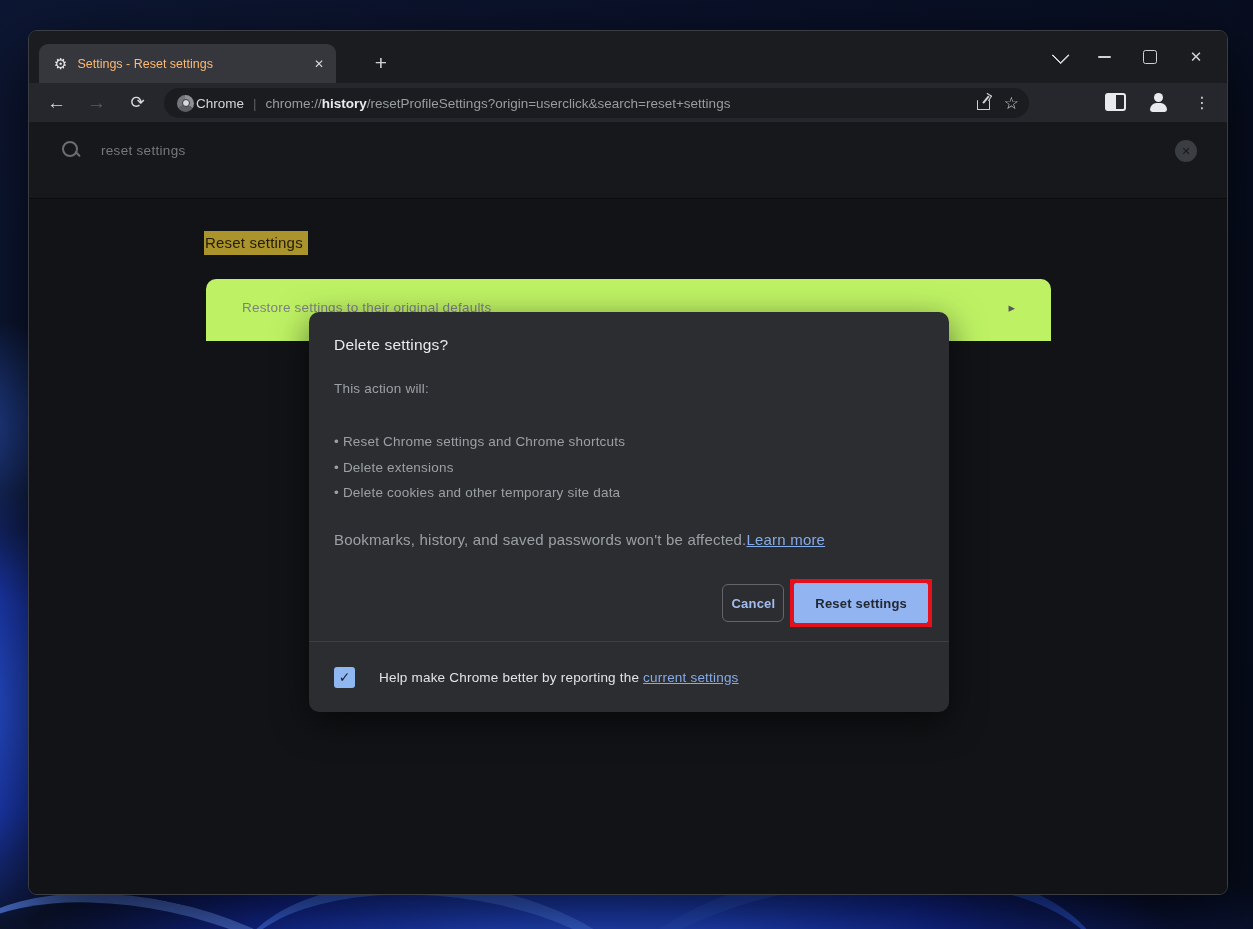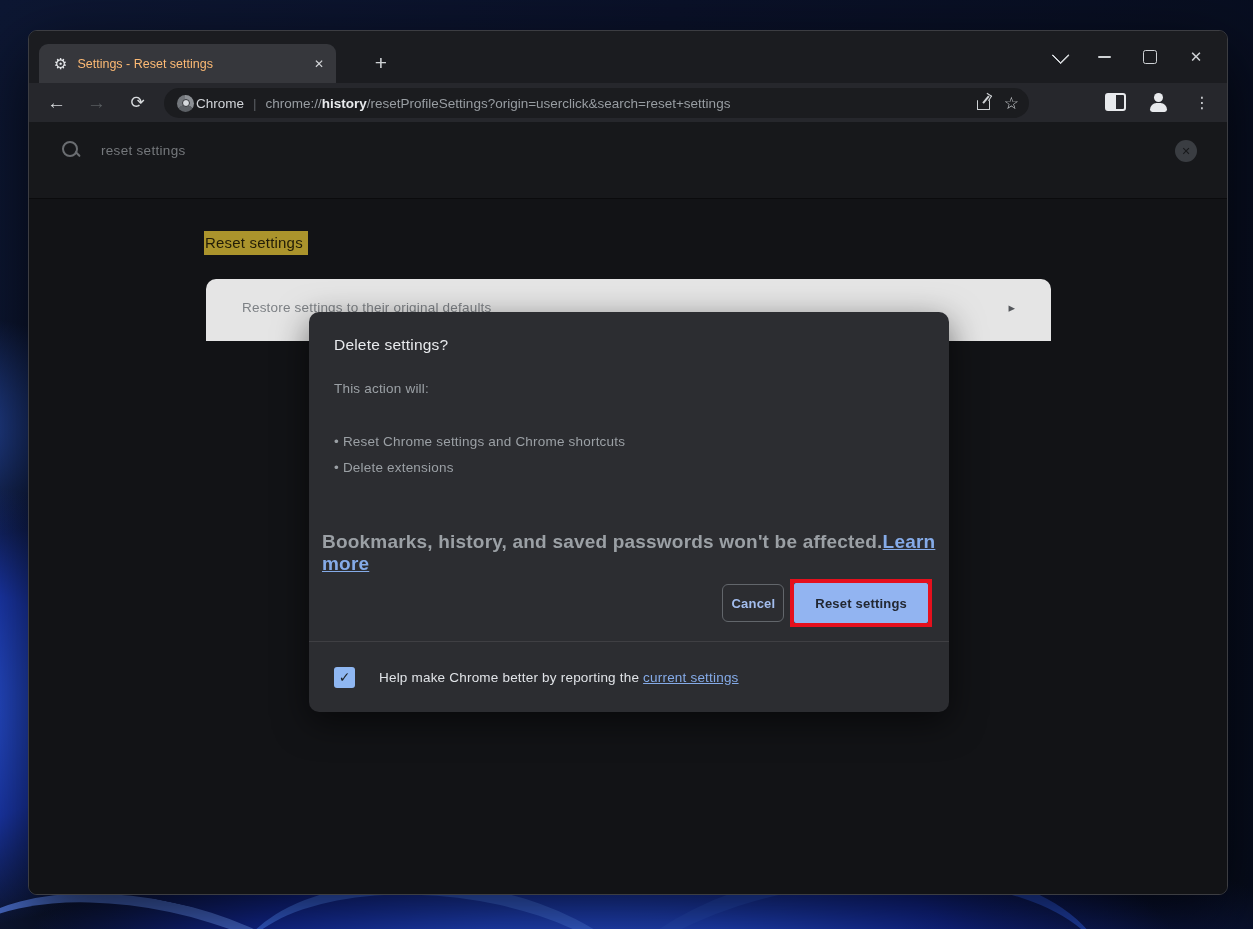--- a/index.html
+++ b/index.html
@@ -74,32 +74,32 @@
   .srchbar{position:absolute;left:0;top:0;width:100%;height:77px;background:#17181b;border-bottom:1px solid #0b0b0d;box-sizing:border-box;}
   .mag-ic{position:absolute;left:32px;top:18px;width:22px;height:22px;}
   .mag-ic::before{content:"";position:absolute;left:1px;top:1px;width:12px;height:12px;border:2px solid #6a6d71;border-radius:50%;}
   .mag-ic::after{content:"";position:absolute;left:13px;top:13px;width:7px;height:2.4px;background:#6a6d71;transform:rotate(45deg);border-radius:1px;}
   .srch-q{position:absolute;left:72px;top:21px;font-size:13.5px;color:#75787c;letter-spacing:.3px;}
   .clear-btn{position:absolute;left:1146px;top:18px;width:22px;height:22px;border-radius:50%;background:#3a3d42;
     display:flex;align-items:center;justify-content:center;color:#17181b;font-size:11px;font-weight:700;}
   .content{position:absolute;left:0;top:77px;right:0;bottom:0;}
   .sec-head{position:absolute;left:175px;top:32px;background:#ab942c;color:#221d07;
     font-size:15px;padding:3px 5px 4px 1px;letter-spacing:.2px;}
-  .card{position:absolute;left:177px;top:80px;width:845px;height:62px;background:#e5e5e5;border-radius:10px 10px 0 0;}
+  .card{position:absolute;left:177px;top:80px;width:845px;height:62px;background:#bef264;border-radius:10px 10px 0 0;}
   .card-row{position:absolute;left:36px;top:0;right:20px;height:56px;display:flex;align-items:center;}
   .row-label{font-size:13.5px;color:#7d8185;flex:1;letter-spacing:.2px;}
   .row-chev{color:#54575b;font-size:13px;margin-right:16px;}
 
   
   .dialog{position:absolute;left:280px;top:113px;width:640px;height:400px;background:#2c2d31;border-radius:10px;
     box-shadow:0 10px 34px rgba(0,0,0,.55);}
   .dlg-title{position:absolute;left:25px;top:24px;font-size:15.5px;color:#e8eaed;letter-spacing:.2px;}
   .dlg-intro{position:absolute;left:25px;top:69px;font-size:13.5px;color:#9ba0a5;letter-spacing:.2px;}
   .dlg-bullets{position:absolute;left:25px;top:117px;font-size:13.5px;color:#9ba0a5;line-height:25.5px;letter-spacing:.2px;}
-  .dlg-note{position:absolute;left:13px;top:219px;font-size:19px;color:#9ba0a5;letter-spacing:.2px;font-weight:bold;}
+  .dlg-note{position:absolute;left:25px;top:219px;font-size:15px;color:#9ba0a5;letter-spacing:.2px;}
   .dlg-note a,.link{color:#85abe8;text-decoration:underline;cursor:pointer;}
   .dlg-btns{position:absolute;right:17px;top:264px;height:54px;display:flex;align-items:center;gap:6px;}
   .btn-cancel{height:38px;padding:0 8px;box-sizing:border-box;border:1px solid #62666b;border-radius:6px;
     background:transparent;color:#a3bdee;font-size:13px;font-weight:700;display:flex;align-items:center;letter-spacing:.2px;}
   .annot{border:4px solid #e5101d;}
   .btn-confirm{height:40px;padding:0 21px;border-radius:2px;background:#92b4f1;color:#222731;
     font-size:13px;font-weight:700;display:flex;align-items:center;letter-spacing:.2px;}
   .dlg-footer{position:absolute;left:0;right:0;top:329px;bottom:0;border-top:1px solid rgba(255,255,255,.09);
     display:flex;align-items:center;padding-left:25px;box-sizing:border-box;}
   .chk{width:21px;height:21px;border-radius:3px;background:#8fb7f2;display:flex;align-items:center;justify-content:center;
@@ -184,20 +184,21 @@
             <span class="row-chev">▸</span>
           </div>
         </div>
 
         <div class="dialog">
           <div class="dlg-title">Delete settings?</div>
           <div class="dlg-intro">This action will:</div>
           <div class="dlg-bullets">
             <div>• Reset Chrome settings and Chrome shortcuts</div>
             <div>• Delete extensions</div>
+            <div>• Delete cookies and other temporary site data</div>
           </div>
           <div class="dlg-note"><span>Bookmarks, history, and saved passwords won't be affected.</span><span class="link">Learn more</span></div>
 
           <div class="dlg-btns">
             <div class="btn-cancel">Cancel</div>
             <div class="annot">
               <div class="btn-confirm">Reset settings</div>
             </div>
           </div>
 

